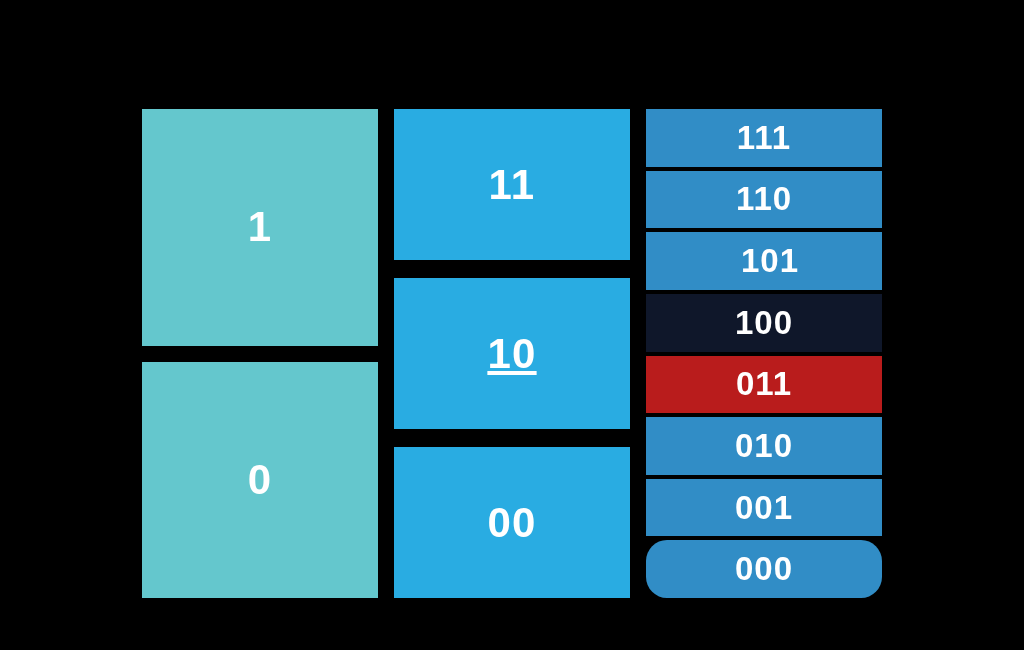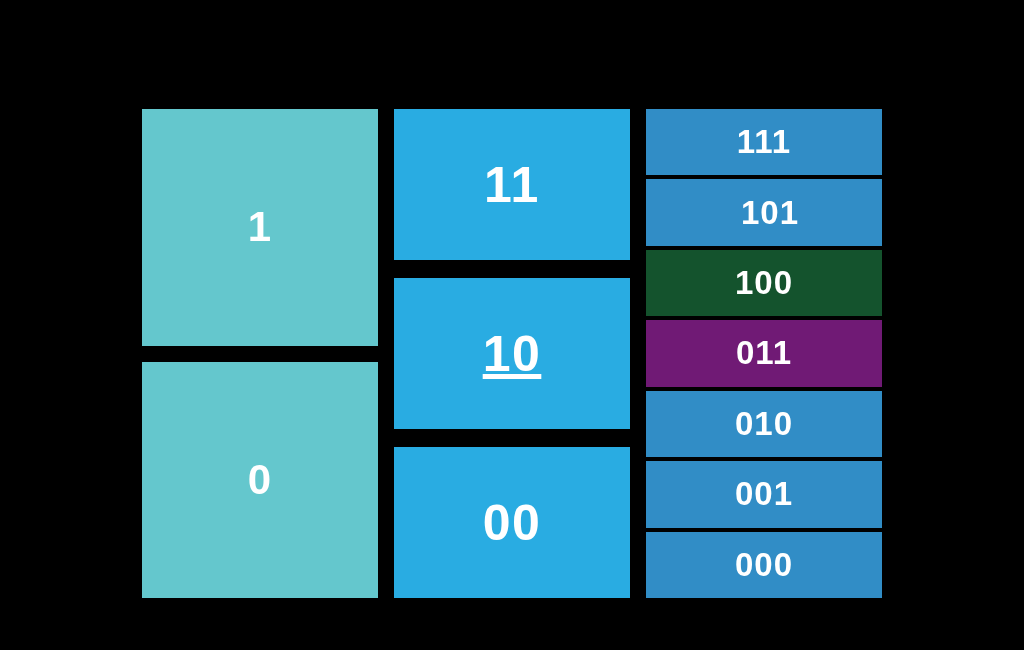--- a/index.html
+++ b/index.html
@@ -45,21 +45,21 @@
     display: flex;
     align-items: center;
     justify-content: center;
     color: #ffffff;
     font-weight: 700;
     letter-spacing: 0.03em;
     user-select: none;
   }
 
   .col-1bit .cell { font-size: 42px; }
-  .col-2bit .cell { font-size: 50px; }
+  .col-2bit .cell { font-size: 42px; }
   .col-3bit .cell { font-size: 33px; }
 </style>
 </head>
 <body style="background: rgb(0, 0, 0);">
 
 <div class="canvas">
   <div class="diagram">
 
     <div class="col col-1bit">
       <div class="cell" style="background: rgb(100, 199, 205);">1</div>
@@ -67,22 +67,23 @@
     </div>
 
     <div class="col col-2bit">
       <div class="cell" style="background: rgb(41, 172, 226);">11</div>
       <div class="cell" style="background: rgb(41, 172, 226); text-decoration: underline;">10</div>
       <div class="cell" style="background: rgb(41, 172, 226); text-align: right;">00</div>
     </div>
 
     <div class="col col-3bit">
       <div class="cell" style="background: rgb(49, 141, 198);">111</div>
+      <div class="cell" style="background: rgb(49, 141, 198);">110</div>
       <div class="cell" style="background: rgb(49, 141, 198); padding-left: 12px;">101</div>
-      <div class="cell" style="background: #14532d;">100</div>
-      <div class="cell" style="background: #701a75;">011</div>
+      <div class="cell" style="background: #0f172a;">100</div>
+      <div class="cell" style="background: #b91c1c;">011</div>
       <div class="cell" style="background: rgb(49, 141, 198);">010</div>
       <div class="cell" style="background: rgb(49, 141, 198);">001</div>
-      <div class="cell" style="background: rgb(49, 141, 198);">000</div>
+      <div class="cell" style="background: rgb(49, 141, 198); border-radius: 21px;">000</div>
     </div>
 
   </div>
 </div>
 
 </body></html>

